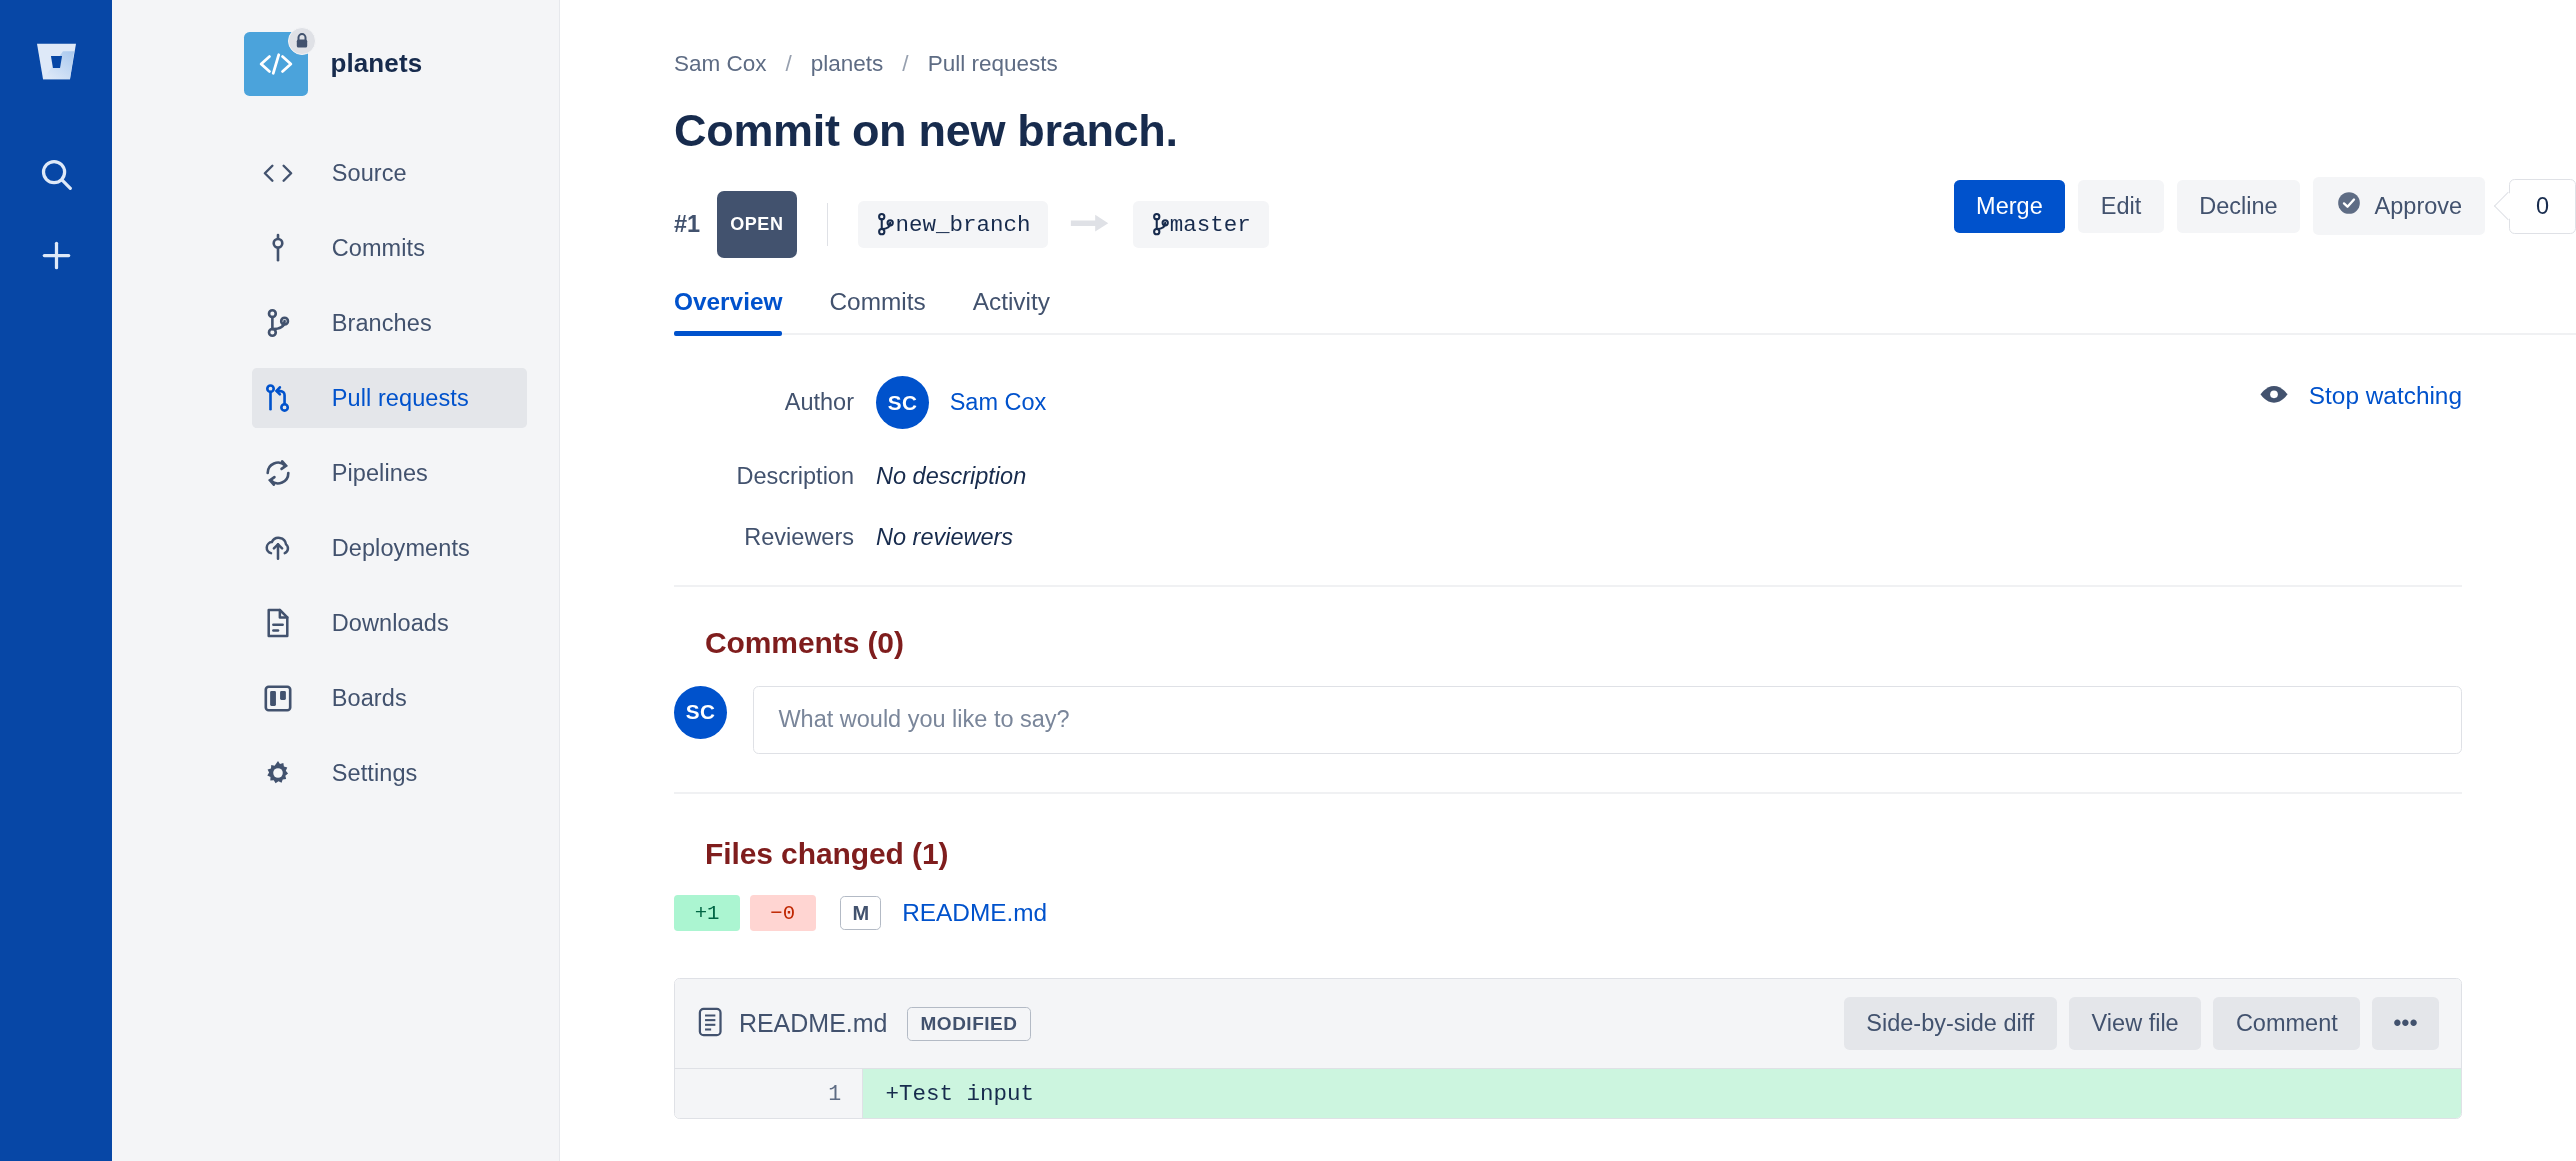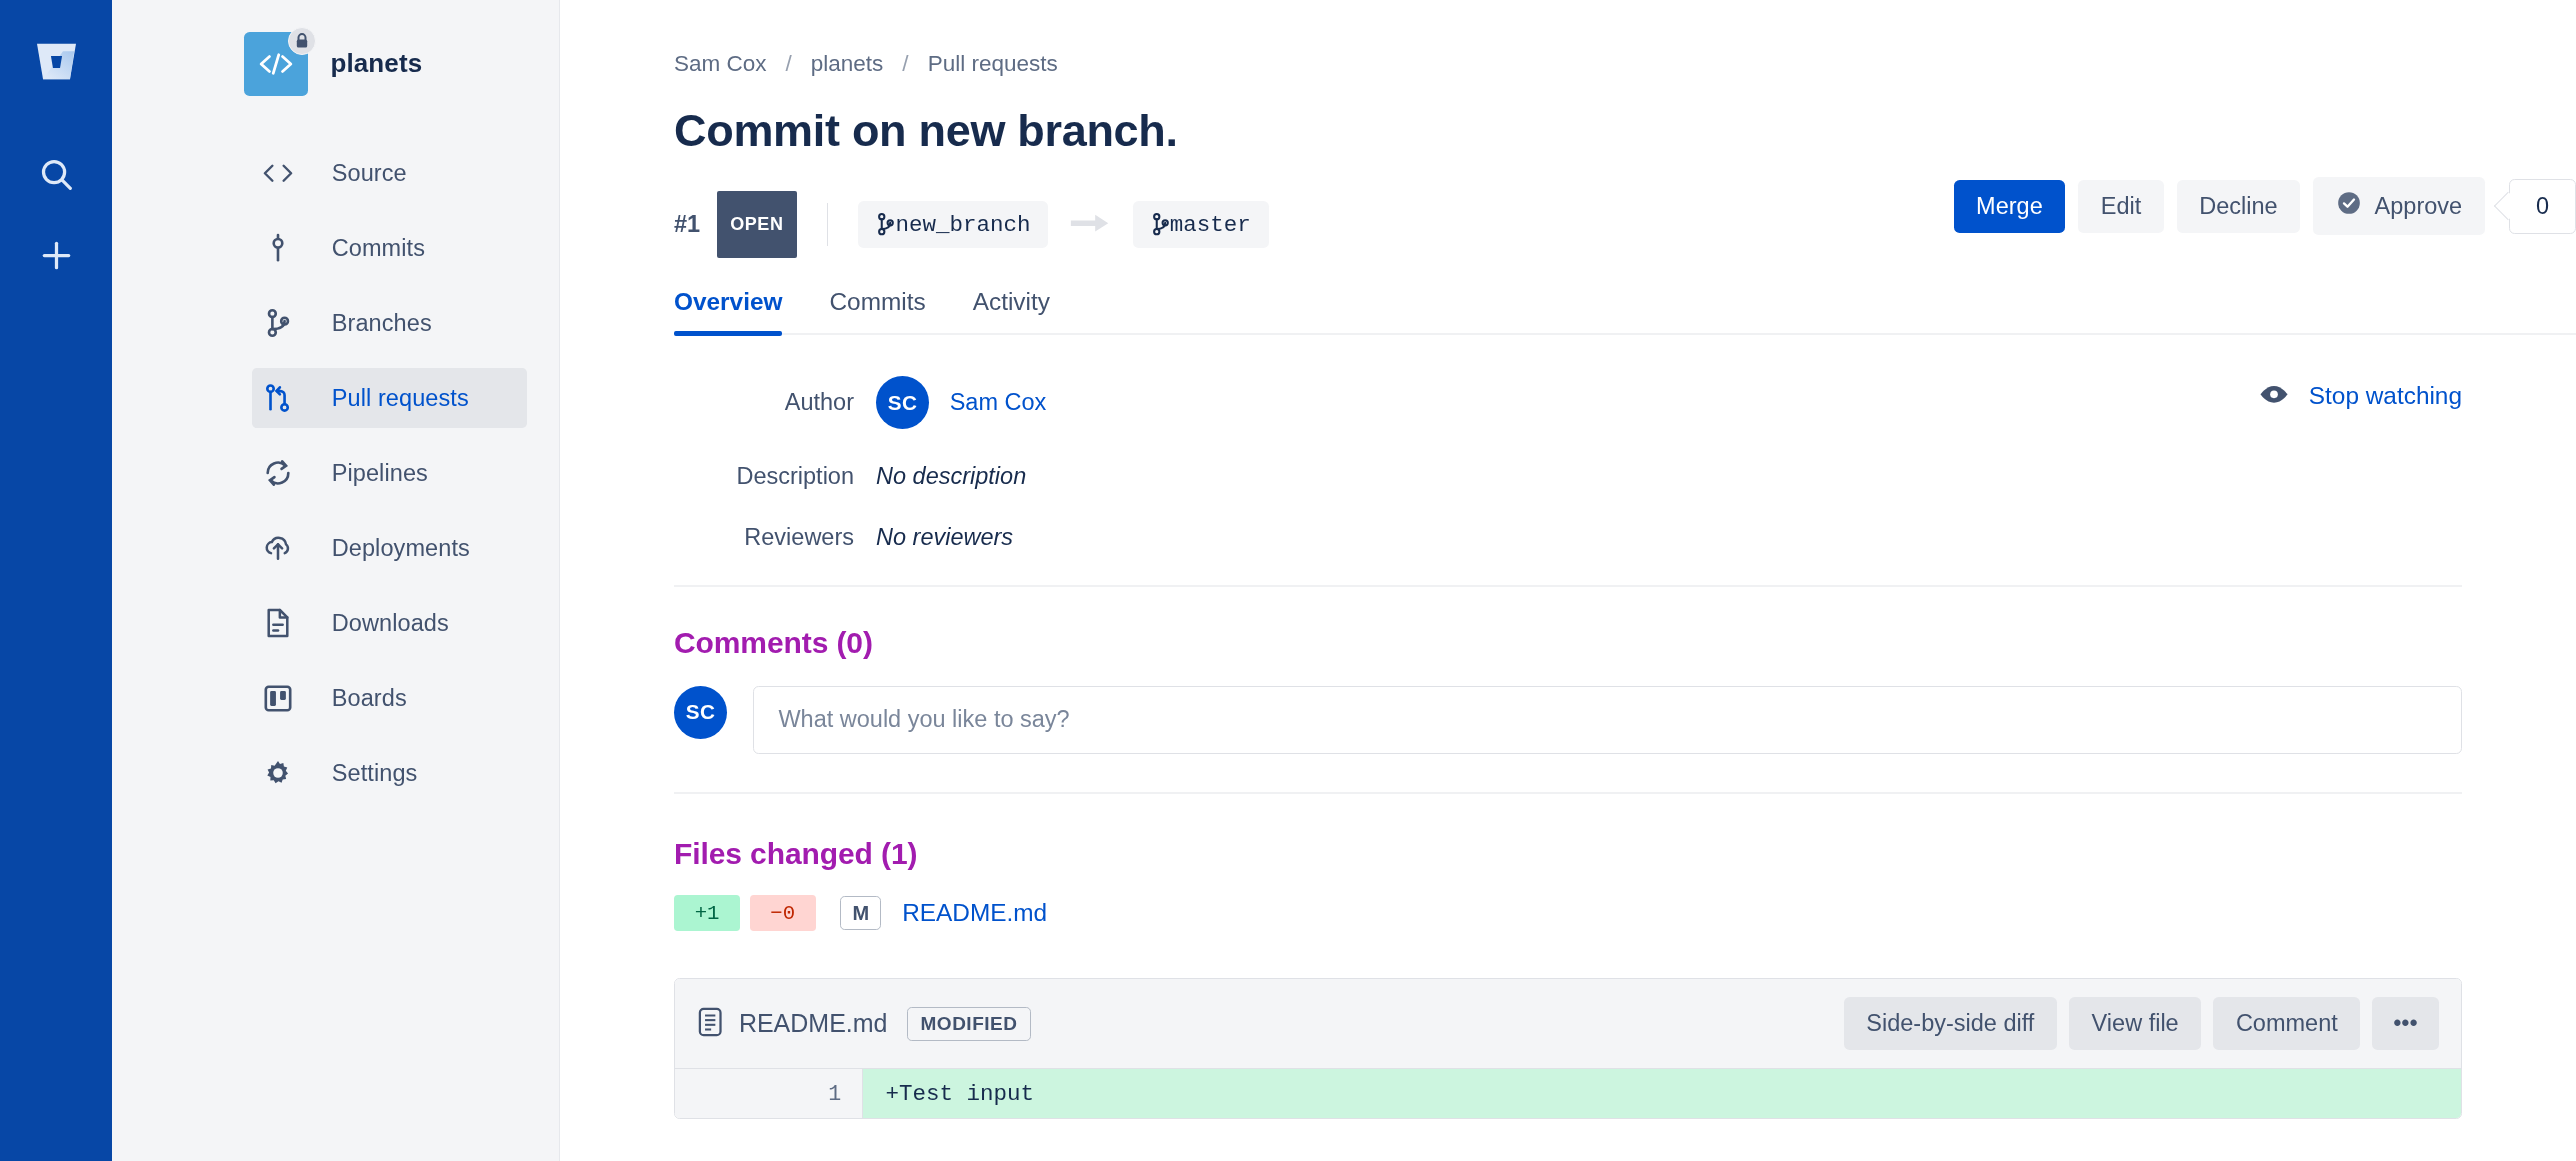--- a/index.html
+++ b/index.html
@@ -89,21 +89,21 @@
 
   
   #status-row {
     display: flex; align-items: center;
     margin-top: 34px; padding-right: 0;
   }
   .pr-id { font-size: 23.5px; color: #42526E; font-weight: 600; margin-right: 17px; }
   .pr-state {
     background: #42526E; color: #fff;
     font-size: 18px; font-weight: 700; letter-spacing: 0.6px;
-    padding: 23px 13px; border-radius: 2px;
+    padding: 23px 13px; border-radius: 7px;
   }
   .row-divider { width: 1.9px; height: 43px; background: #DFE1E6; margin: 0 30px; }
   .branch-pill {
     display: flex; align-items: center; gap: 0;
     background: #F4F5F7; border-radius: 5.6px;
     padding: 10.3px 18px; cursor: pointer;
   }
   .branch-pill .bname {
     font-family: "Liberation Mono", monospace;
     font-size: 22.5px; color: #172B4D;
@@ -172,21 +172,21 @@
   .meta-value-empty { font-size: 23.5px; color: #172B4D; font-style: italic; }
   #stop-watching {
     position: absolute; right: 114px; top: 5.6px;
     display: flex; align-items: center; gap: 19px; cursor: pointer;
   }
   #stop-watching .sw-label { font-size: 24.4px; color: #0052CC; }
 
   .section-rule { height: 1.9px; background: #F0F1F3; margin: 20.7px 114px 0 0; }
 
   .section-title {
-    font-size: 30px; font-weight: 600; color: #a21caf; letter-spacing: -0.1px;
+    font-size: 30px; font-weight: 600; color: #7f1d1d; letter-spacing: -0.1px; margin-left: 31px;
   }
 
   
   #comments { margin-top: 39px; }
   #comment-box-row {
     display: flex; align-items: flex-start; margin-top: 26px;
     padding-right: 114px;
   }
   #comment-input {
     flex: 1 1 auto; margin-left: 26px;

